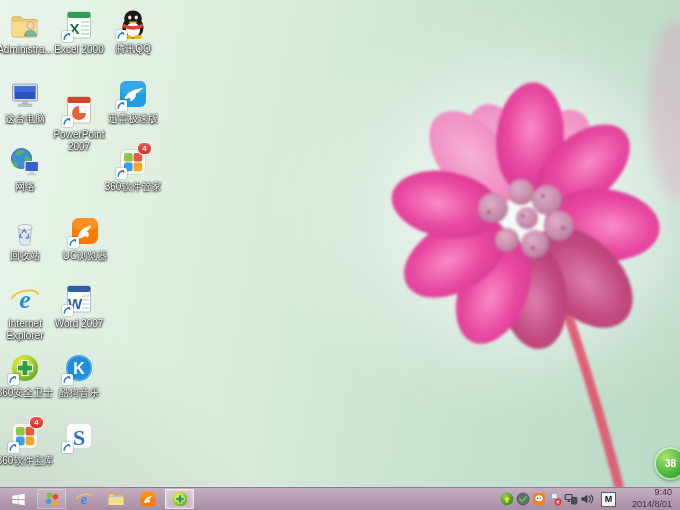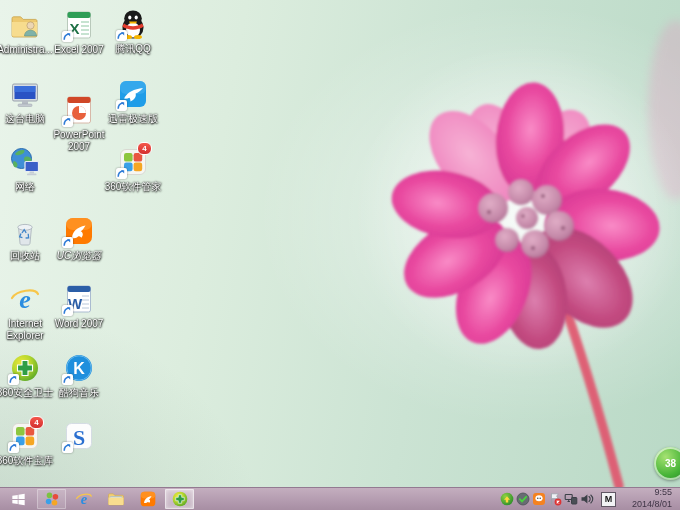--- a/index.html
+++ b/index.html
@@ -135,21 +135,21 @@
           </g>
           <text x="11.5" y="25" text-anchor="middle" font-size="15" font-weight="bold" fill="#1e7145" font-family="Liberation Sans,sans-serif">X</text>
         </svg>
         <span class="sc">
           <svg viewBox="0 0 11 11">
             <path d="M2.2 8.8c0-3.6 2.1-5.5 4.8-5.8" fill="none" stroke="#2e7bd6" stroke-width="1.6"></path>
             <path d="M4.8 2.2h3.4v3.4z" fill="#2e7bd6"></path>
           </svg>
         </span>
       </div>
-      <div class="lbl">Excel 2007</div>
+      <div class="lbl">Excel 2000</div>
     </div>
     <div class="dicon" style="left: 101px; top: 8px;">
       <div class="art">
         <svg viewBox="0 0 32 32">
           <ellipse cx="16" cy="19.5" rx="10.5" ry="11" fill="#1a1a1a"></ellipse>
           <ellipse cx="16" cy="10.5" rx="8.8" ry="8" fill="#1a1a1a"></ellipse>
           <ellipse cx="16" cy="22" rx="7" ry="7.5" fill="#fff"></ellipse>
           <ellipse cx="12.8" cy="9.5" rx="1.6" ry="2" fill="#fff"></ellipse>
           <ellipse cx="19.2" cy="9.5" rx="1.6" ry="2" fill="#fff"></ellipse>
           <path d="M12 13.5h8l-1 2h-6z" fill="#f7b500"></path>
@@ -245,21 +245,21 @@
     <div class="dicon" style="left: -7px; top: 214.5px;">
       <div class="art">
         <svg viewBox="0 0 32 32">
           <path d="M9.5 12.5h13L21 28.2c-.1 1-.9 1.8-2 1.8h-6c-1.1 0-1.9-.8-2-1.8z" fill="#dfe5ea" fill-opacity=".92" stroke="#a7b0b9" stroke-width=".8"></path>
           <ellipse cx="16" cy="12.3" rx="7.2" ry="2.9" fill="#eef2f5" stroke="#a7b0b9" stroke-width=".8"></ellipse>
           <path d="M13 18l2.2-3.4 2 3.2m2 1 .4 4-3 .2m-3.2-.3-2.8-.8 1.4-3.4" fill="none" stroke="#3f84c9" stroke-width="1.3"></path>
         </svg>
       </div>
       <div class="lbl">回收站</div>
     </div>
-    <div class="dicon" style="left: 47px; top: 214.5px; font-style: italic;">
+    <div class="dicon" style="left: 53px; top: 214.5px;">
       <div class="art">
         <svg viewBox="0 0 32 32">
           <rect x="3" y="3" width="26" height="26" rx="7" fill="#ff7a00"></rect>
           <rect x="3" y="3" width="26" height="12" rx="7" fill="#ff9a2e" opacity=".7"></rect>
           <path d="M9 23c.3-5.5 4.2-10.8 13.5-12.5-2 2.8-2.4 4.6-4.8 5.8 2.8 1.4 2.6 4.6.6 6.4-.9-1-1.8-1.4-2.9-1.4-1.4 1.7-4 2.4-6.4 1.7z" fill="#fff"></path>
         </svg>
         <span class="sc">
           <svg viewBox="0 0 11 11">
             <path d="M2.2 8.8c0-3.6 2.1-5.5 4.8-5.8" fill="none" stroke="#2e7bd6" stroke-width="1.6"></path>
             <path d="M4.8 2.2h3.4v3.4z" fill="#2e7bd6"></path>
@@ -484,17 +484,17 @@
         </span>
         <span class="tric">
           <svg viewBox="0 0 14 14">
             <path d="M1.5 5.2h2.6L7.4 2.4v9.2L4.1 8.8H1.5z" fill="#3c4148"></path>
             <path d="M9 4.5c1.6 1.5 1.6 3.5 0 5M10.8 3c2.6 2.4 2.6 5.6 0 8" fill="none" stroke="#3c4148" stroke-width="1.1" stroke-linecap="round"></path>
           </svg>
         </span>
       </div>
     <div class="ime">M</div>
     <div class="clock">
-      <div>9:55</div>
+      <div>9:40</div>
       <div>2014/8/01</div>
     </div>
   </div>
 </div>
 
 </body></html>

